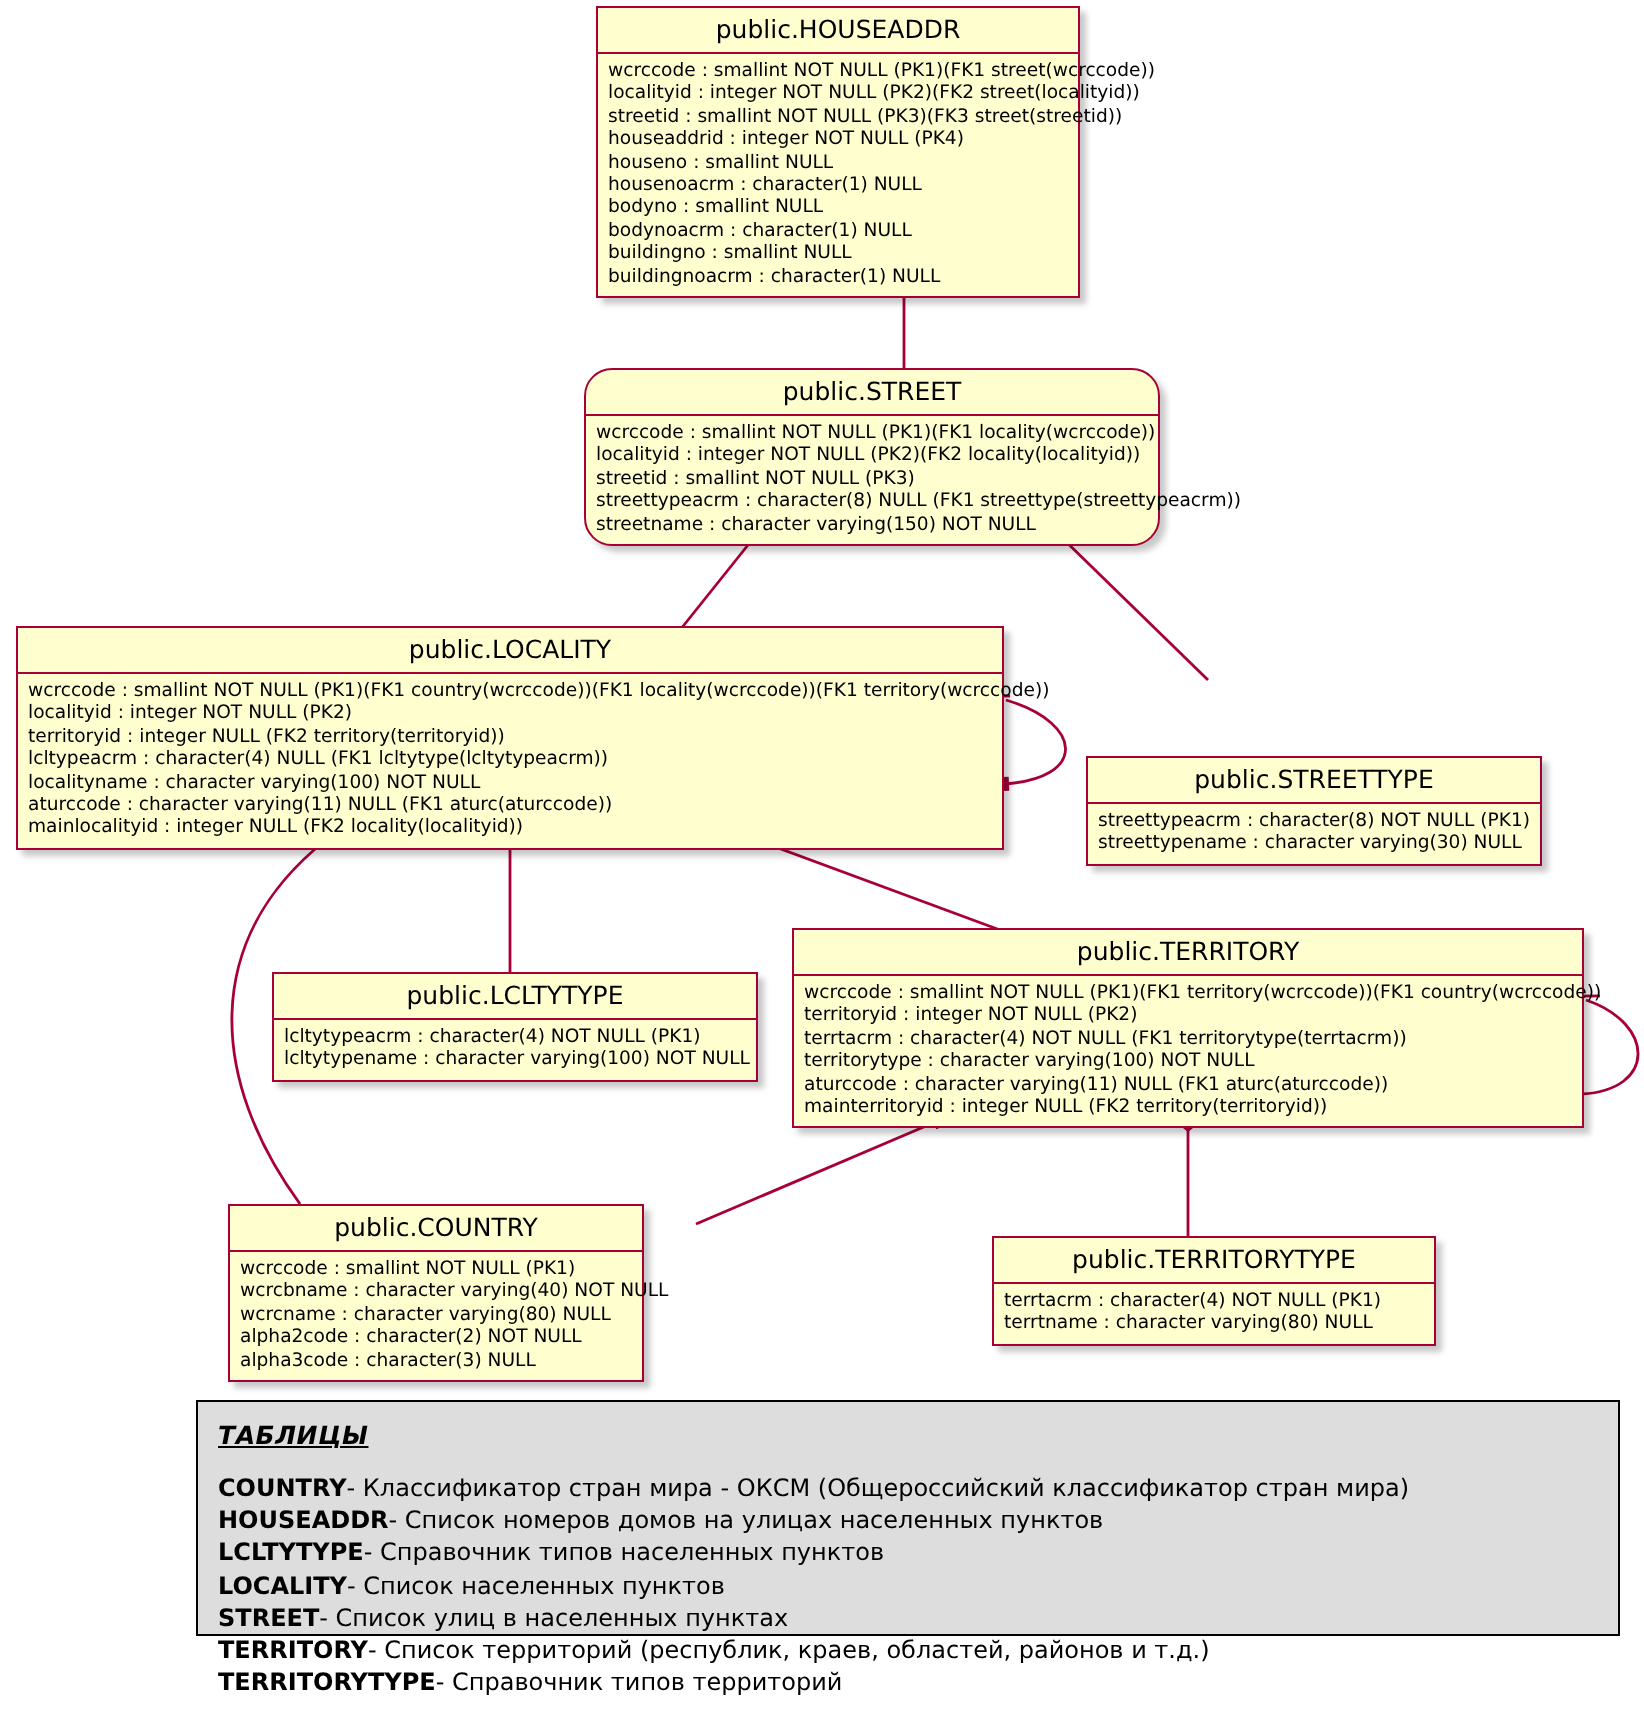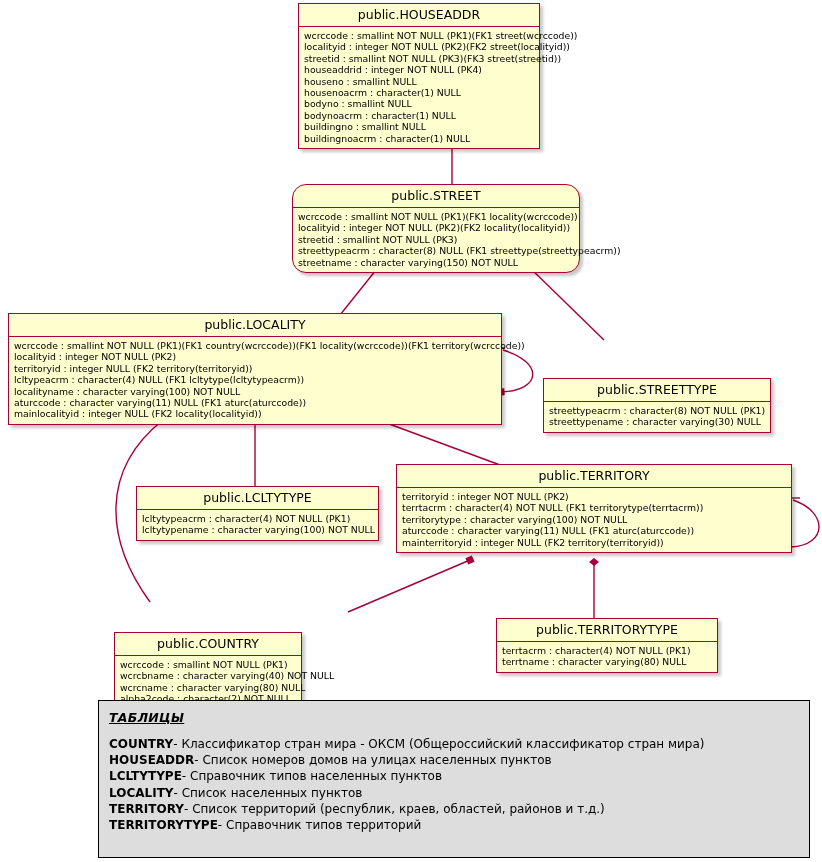--- a/index.html
+++ b/index.html
@@ -136,62 +136,66 @@
     <div class="hdr">public.LCLTYTYPE</div>
     <div class="body">
       <div class="attr">lcltytypeacrm : character(4) NOT NULL (PK1)</div>
       <div class="attr">lcltytypename : character varying(100) NOT NULL</div>
     </div>
   </div>
 
   <div class="entity" id="e-territory" style="left:396px;top:464px;width:396px;">
     <div class="hdr">public.TERRITORY</div>
     <div class="body">
+      <div class="attr">wcrccode : smallint NOT NULL (PK1)(FK1 territory(wcrccode))(FK1 country(wcrccode))</div>
       <div class="attr">territoryid : integer NOT NULL (PK2)</div>
       <div class="attr">terrtacrm : character(4) NOT NULL (FK1 territorytype(terrtacrm))</div>
       <div class="attr">territorytype : character varying(100) NOT NULL</div>
       <div class="attr">aturccode : character varying(11) NULL (FK1 aturc(aturccode))</div>
       <div class="attr">mainterritoryid : integer NULL (FK2 territory(territoryid))</div>
     </div>
   </div>
 
-  <div class="entity" id="e-country" style="left:114px;top:632px;width:188px;">
+  <div class="entity" id="e-country" style="left:114px;top:602px;width:208px;">
     <div class="hdr">public.COUNTRY</div>
     <div class="body">
       <div class="attr">wcrccode : smallint NOT NULL (PK1)</div>
       <div class="attr">wcrcbname : character varying(40) NOT NULL</div>
       <div class="attr">wcrcname : character varying(80) NULL</div>
       <div class="attr">alpha2code : character(2) NOT NULL</div>
       <div class="attr">alpha3code : character(3) NULL</div>
     </div>
   </div>
 
   <div class="entity" id="e-territorytype" style="left:496px;top:618px;width:222px;">
     <div class="hdr">public.TERRITORYTYPE</div>
     <div class="body">
       <div class="attr">terrtacrm : character(4) NOT NULL (PK1)</div>
       <div class="attr">terrtname : character varying(80) NULL</div>
     </div>
   </div>
 
-  <div id="legend" style="left:98px;top:700px;width:712px;height:158px;">
+  <div id="legend" style="left:98px;top:700px;width:712px;height:118px;">
     <div class="legend-title">ТАБЛИЦЫ</div>
     <div class="legend-row">
       <b>COUNTRY</b><span>- Классификатор стран мира - ОКСМ (Общероссийский классификатор стран мира)</span>
     </div>
     <div class="legend-row">
       <b>HOUSEADDR</b><span>- Список номеров домов на улицах населенных пунктов</span>
     </div>
     <div class="legend-row">
       <b>LCLTYTYPE</b><span>- Справочник типов населенных пунктов</span>
     </div>
     <div class="legend-row">
       <b>LOCALITY</b><span>- Список населенных пунктов</span>
     </div>
     <div class="legend-row">
+      <b>STREET</b><span>- Список улиц в населенных пунктах</span>
+    </div>
+    <div class="legend-row">
       <b>TERRITORY</b><span>- Список территорий (республик, краев, областей, районов и т.д.)</span>
     </div>
     <div class="legend-row">
       <b>TERRITORYTYPE</b><span>- Справочник типов территорий</span>
     </div>
   </div>
 
 </div>
 
 </body></html>

